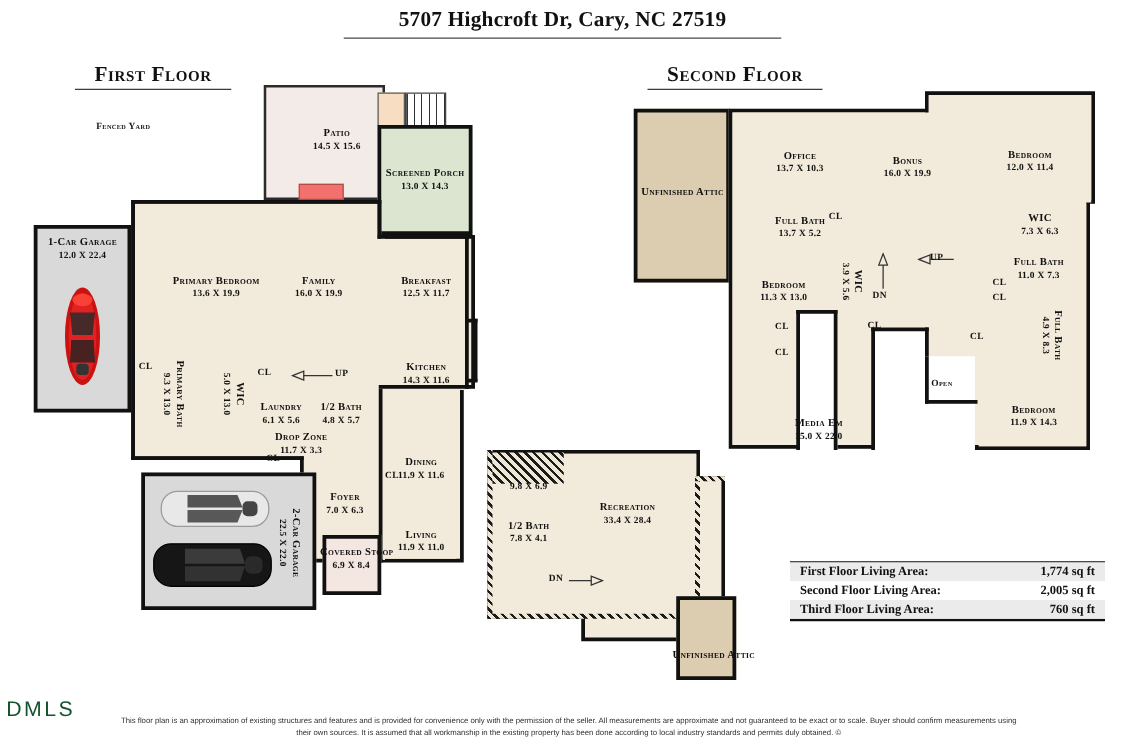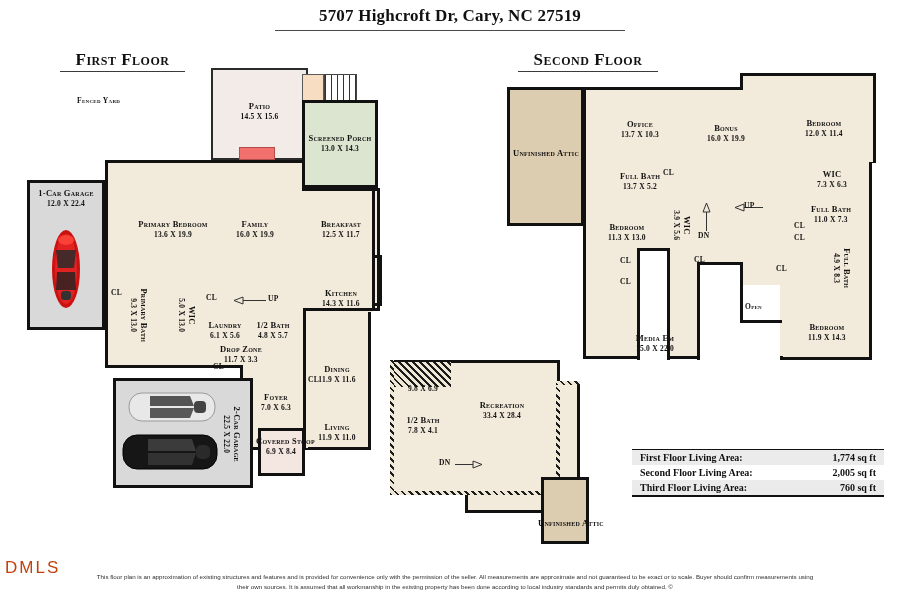--- a/index.html
+++ b/index.html
@@ -194,40 +194,40 @@
     font-size: 6.2px;
     line-height: 1.55;
     color: #2e2e2e;
     text-align: center;
   }
   #watermark {
     top: 558px; left: 5px;
     font-family: "Liberation Sans", sans-serif;
     font-size: 17px;
     letter-spacing: 2px;
-    color: #c2410c;
+    color: #14532d;
   }
 </style>
 </head>
 <body>
 
 <div class="canvas">
 
   <div class="abs" id="page-title">5707 Highcroft Dr, Cary, NC 27519</div>
   <div class="abs" id="title-rule"></div>
 
   <div class="abs floor-heading" style="top:50px; left:60px; width:125px;">
     <span>First Floor</span>
     <div class="rule"></div>
   </div>
 
   <div class="abs lbl-sm" style="top:96px; left:77px;">Fenced Yard</div>
 
   <div class="abs patio" style="top:68px; left:211px; width:97px; height:92px;"></div>
-  <div class="abs lbl" style="top:101px; left:211px; width:97px;">
+  <div class="abs lbl" style="top:101px; left:211px; width:97px;padding-left:10px;">
     <span>Patio</span>
     <span class="dim">14.5 X 15.6</span>
   </div>
   <div class="abs rug" style="top:147px; left:239px; width:36px; height:13px;"></div>
 
   <div class="abs deckstrip" style="top:74px; left:302px; width:22px; height:27px;"></div>
   <div class="abs stairs-hatch" style="top:74px; left:324px; width:33px; height:27px;"></div>
 
   <div class="abs porch" style="top:100px; left:302px; width:76px; height:88px;"></div>
   <div class="abs lbl" style="top:133px; left:301px; width:78px;">

